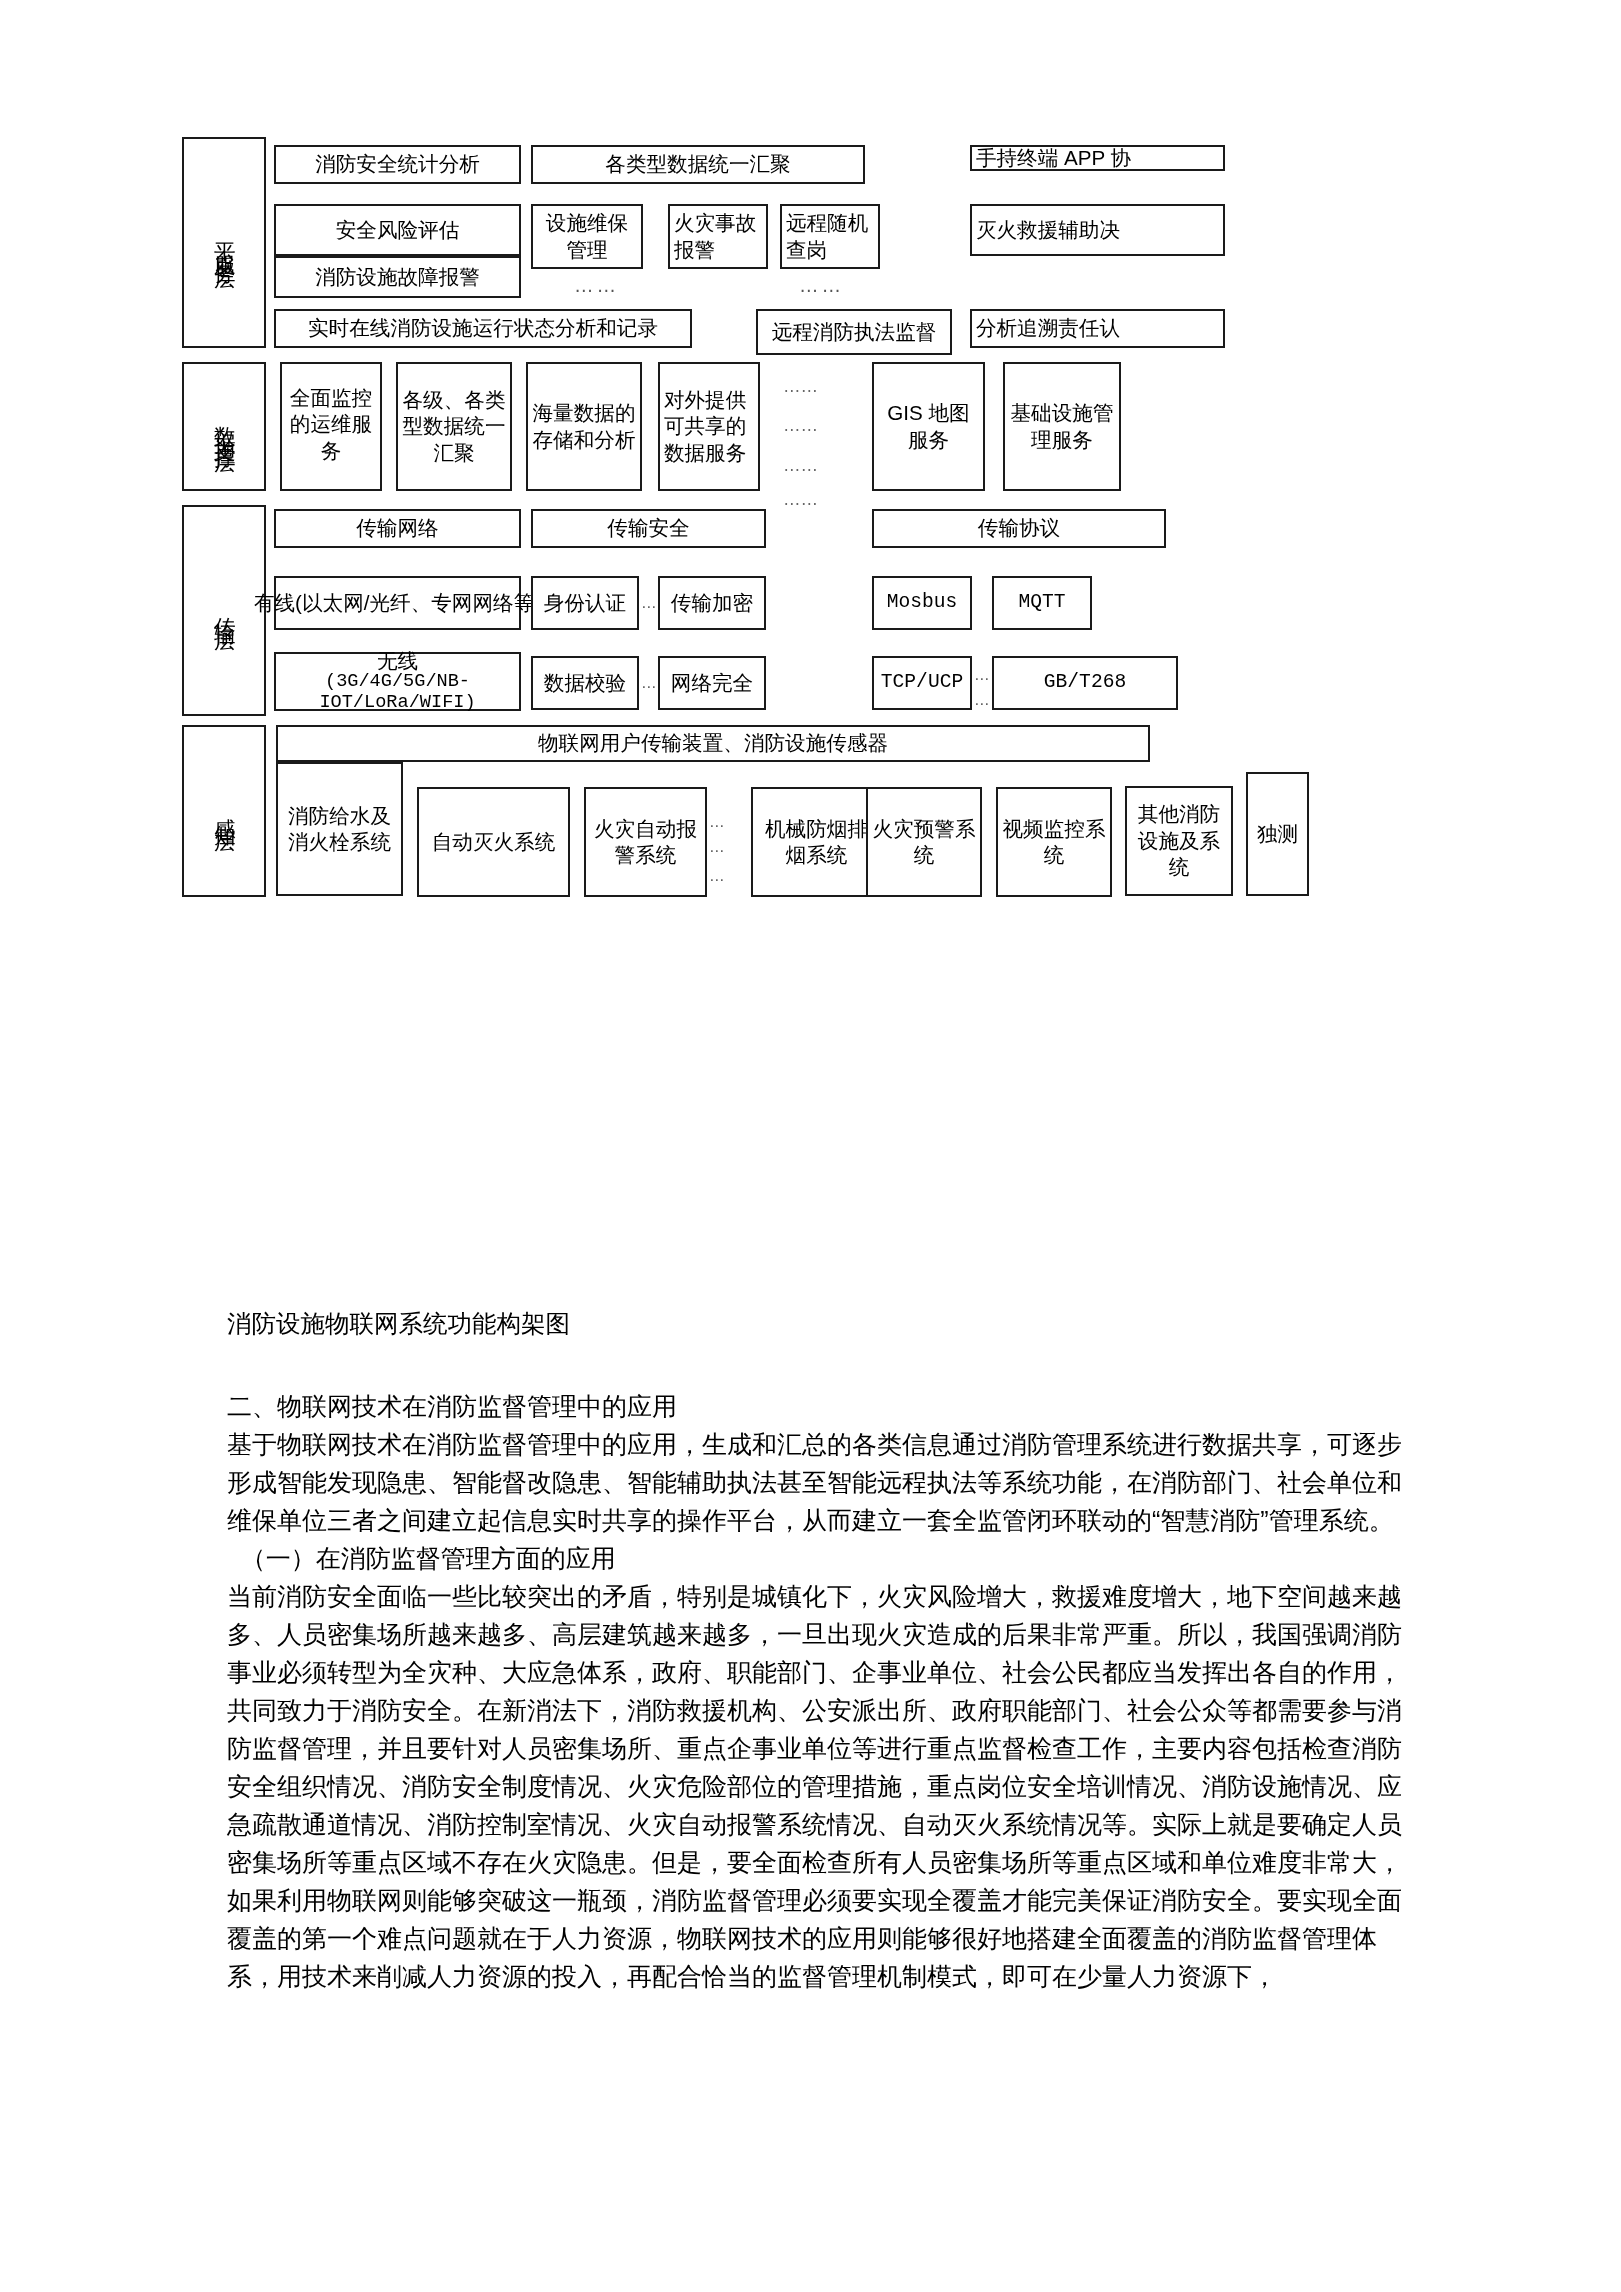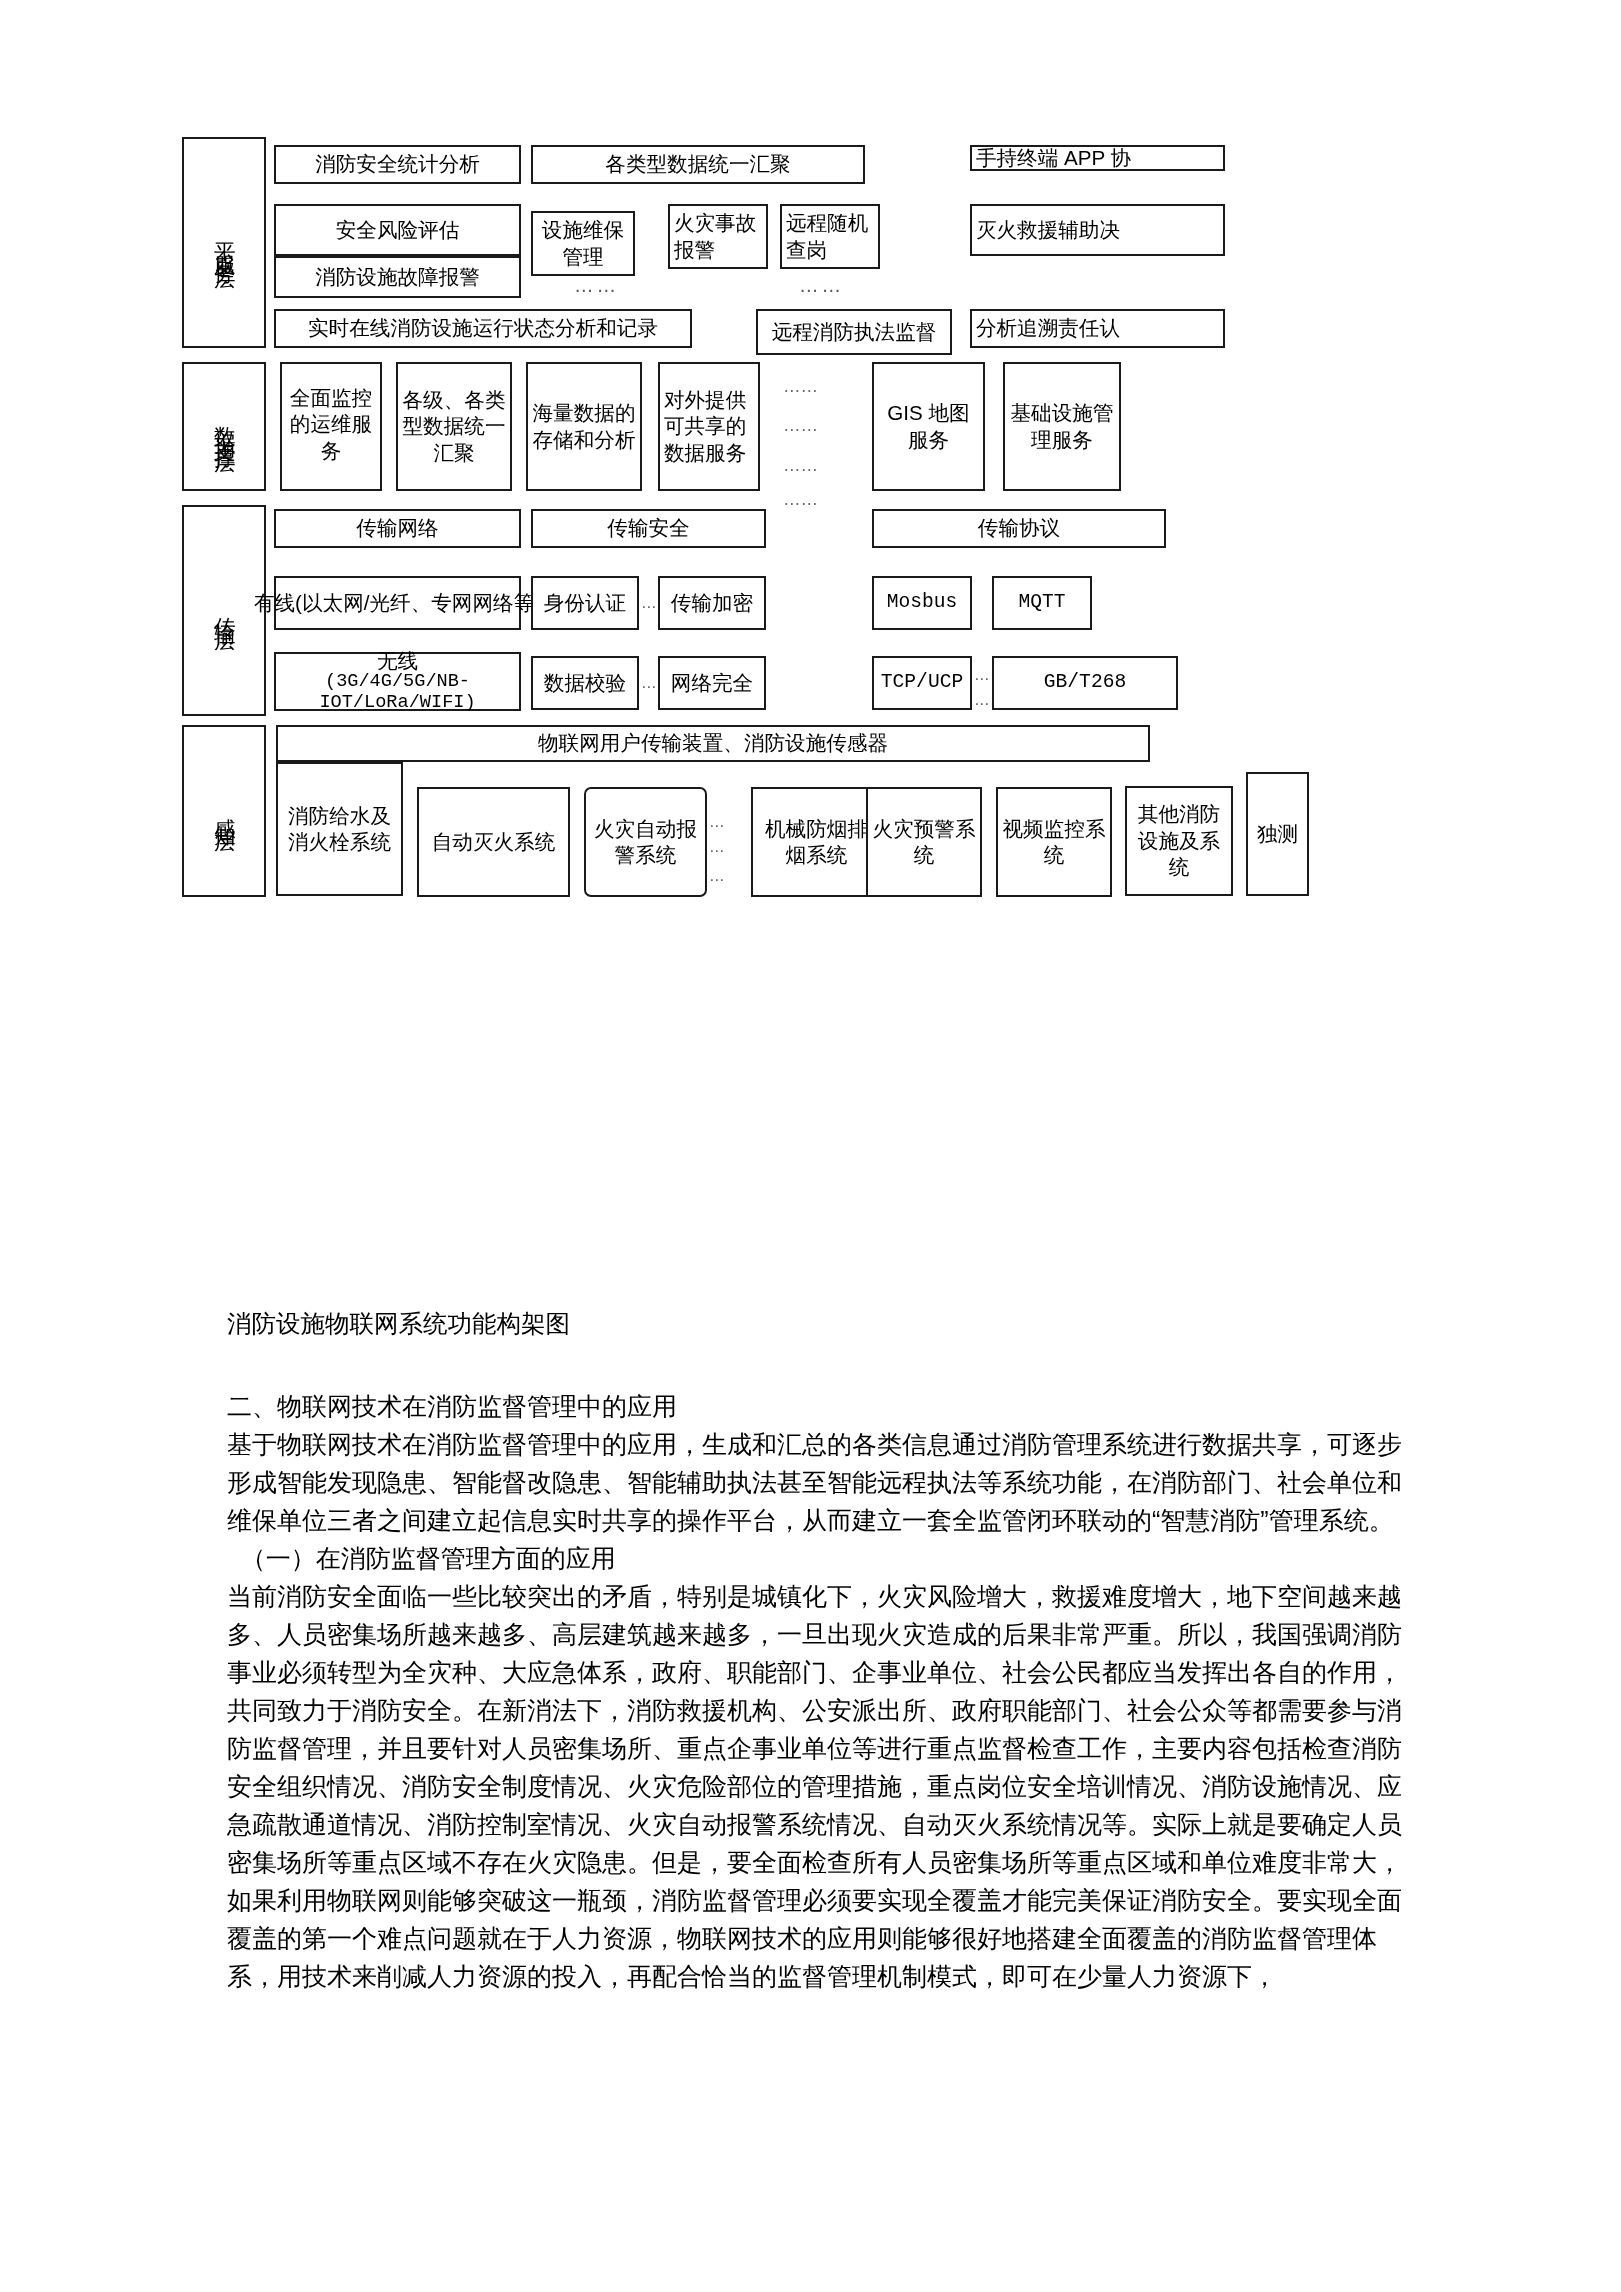--- a/index.html
+++ b/index.html
@@ -113,21 +113,21 @@
 
     <div class="layer" style="left:0; top:0; width:1470px; height:211px;">
       <div class="layer-label">平台服务层</div>
     </div>
 
     <div class="box" style="position:absolute; left:92px; top:7.8px; width:247px; height:39px;">消防安全统计分析</div>
     <div class="box" style="position:absolute; left:349px; top:7.8px; width:334px; height:39px;">各类型数据统一汇聚</div>
     <div class="box" style="position:absolute; left:788px; top:7.8px; width:255px; height:26px; justify-content:flex-start;">手持终端 APP 协</div>
 
     <div class="box" style="position:absolute; left:92px; top:67px; width:247px; height:52px;">安全风险评估</div>
-    <div class="box wrap" style="position:absolute; left:349px; top:67px; width:104px; height:65px;margin-top:7px;">设施维保管理</div>
+    <div class="box wrap" style="position:absolute; left:349px; top:67px; width:112px; height:65px;">设施维保管理</div>
     <div class="box wrap" style="position:absolute; left:486px; top:67px; width:100px; height:65px; justify-content:flex-start; text-align:left;">火灾事故报警</div>
     <div class="box wrap" style="position:absolute; left:598px; top:67px; width:100px; height:65px; justify-content:flex-start; text-align:left;">远程随机查岗</div>
     <div class="box wrap" style="position:absolute; left:788px; top:67px; width:255px; height:52px; justify-content:flex-start;">灭火救援辅助决</div>
 
     <div class="box" style="position:absolute; left:92px; top:119px; width:247px; height:42px;">消防设施故障报警</div>
 
     <div class="dots" style="left:392px; top:137px;">……</div>
     <div class="dots" style="left:617px; top:137px;">……</div>
 
     <div class="box" style="position:absolute; left:92px; top:172px; width:418px; height:39px;">实时在线消防设施运行状态分析和记录</div>
@@ -180,21 +180,21 @@
     <div class="dots" style="left:792px; top:554px; font-size:15.7px;">…</div>
 
     <div class="layer" style="left:0; top:588px; width:1470px; height:172px;">
       <div class="layer-label">感知层</div>
     </div>
 
     <div class="box" style="position:absolute; left:94px; top:588px; width:874px; height:37px;">物联网用户传输装置、消防设施传感器</div>
 
     <div class="box wrap" style="position:absolute; left:94px; top:625px; width:127px; height:134px;">消防给水及消火栓系统</div>
     <div class="box wrap" style="position:absolute; left:235px; top:650px; width:153px; height:110px;">自动灭火系统</div>
-    <div class="box wrap" style="position:absolute; left:402px; top:650px; width:123px; height:110px;border-radius:7px;">火灾自动报警系统</div>
+    <div class="box wrap" style="position:absolute; left:402px; top:650px; width:123px; height:110px;">火灾自动报警系统</div>
     <div class="box wrap" style="position:absolute; left:545px; top:650px; width:131px; height:110px;margin-left:24px;">机械防烟排烟系统</div>
     <div class="box wrap" style="position:absolute; left:684px; top:650px; width:116px; height:110px;">火灾预警系统</div>
     <div class="box wrap" style="position:absolute; left:814px; top:650px; width:116px; height:110px;">视频监控系统</div>
     <div class="box wrap" style="position:absolute; left:943px; top:649px; width:108px; height:110px;">其他消防设施及系统</div>
     <div class="box wrap" style="position:absolute; left:1064px; top:635px; width:63px; height:124px;">独测</div>
 
     <div class="dots" style="left:527px; top:676px; font-size:15.7px;">…</div>
     <div class="dots" style="left:527px; top:701px; font-size:15.7px;">…</div>
     <div class="dots" style="left:527px; top:730px; font-size:15.7px;">…</div>
 

